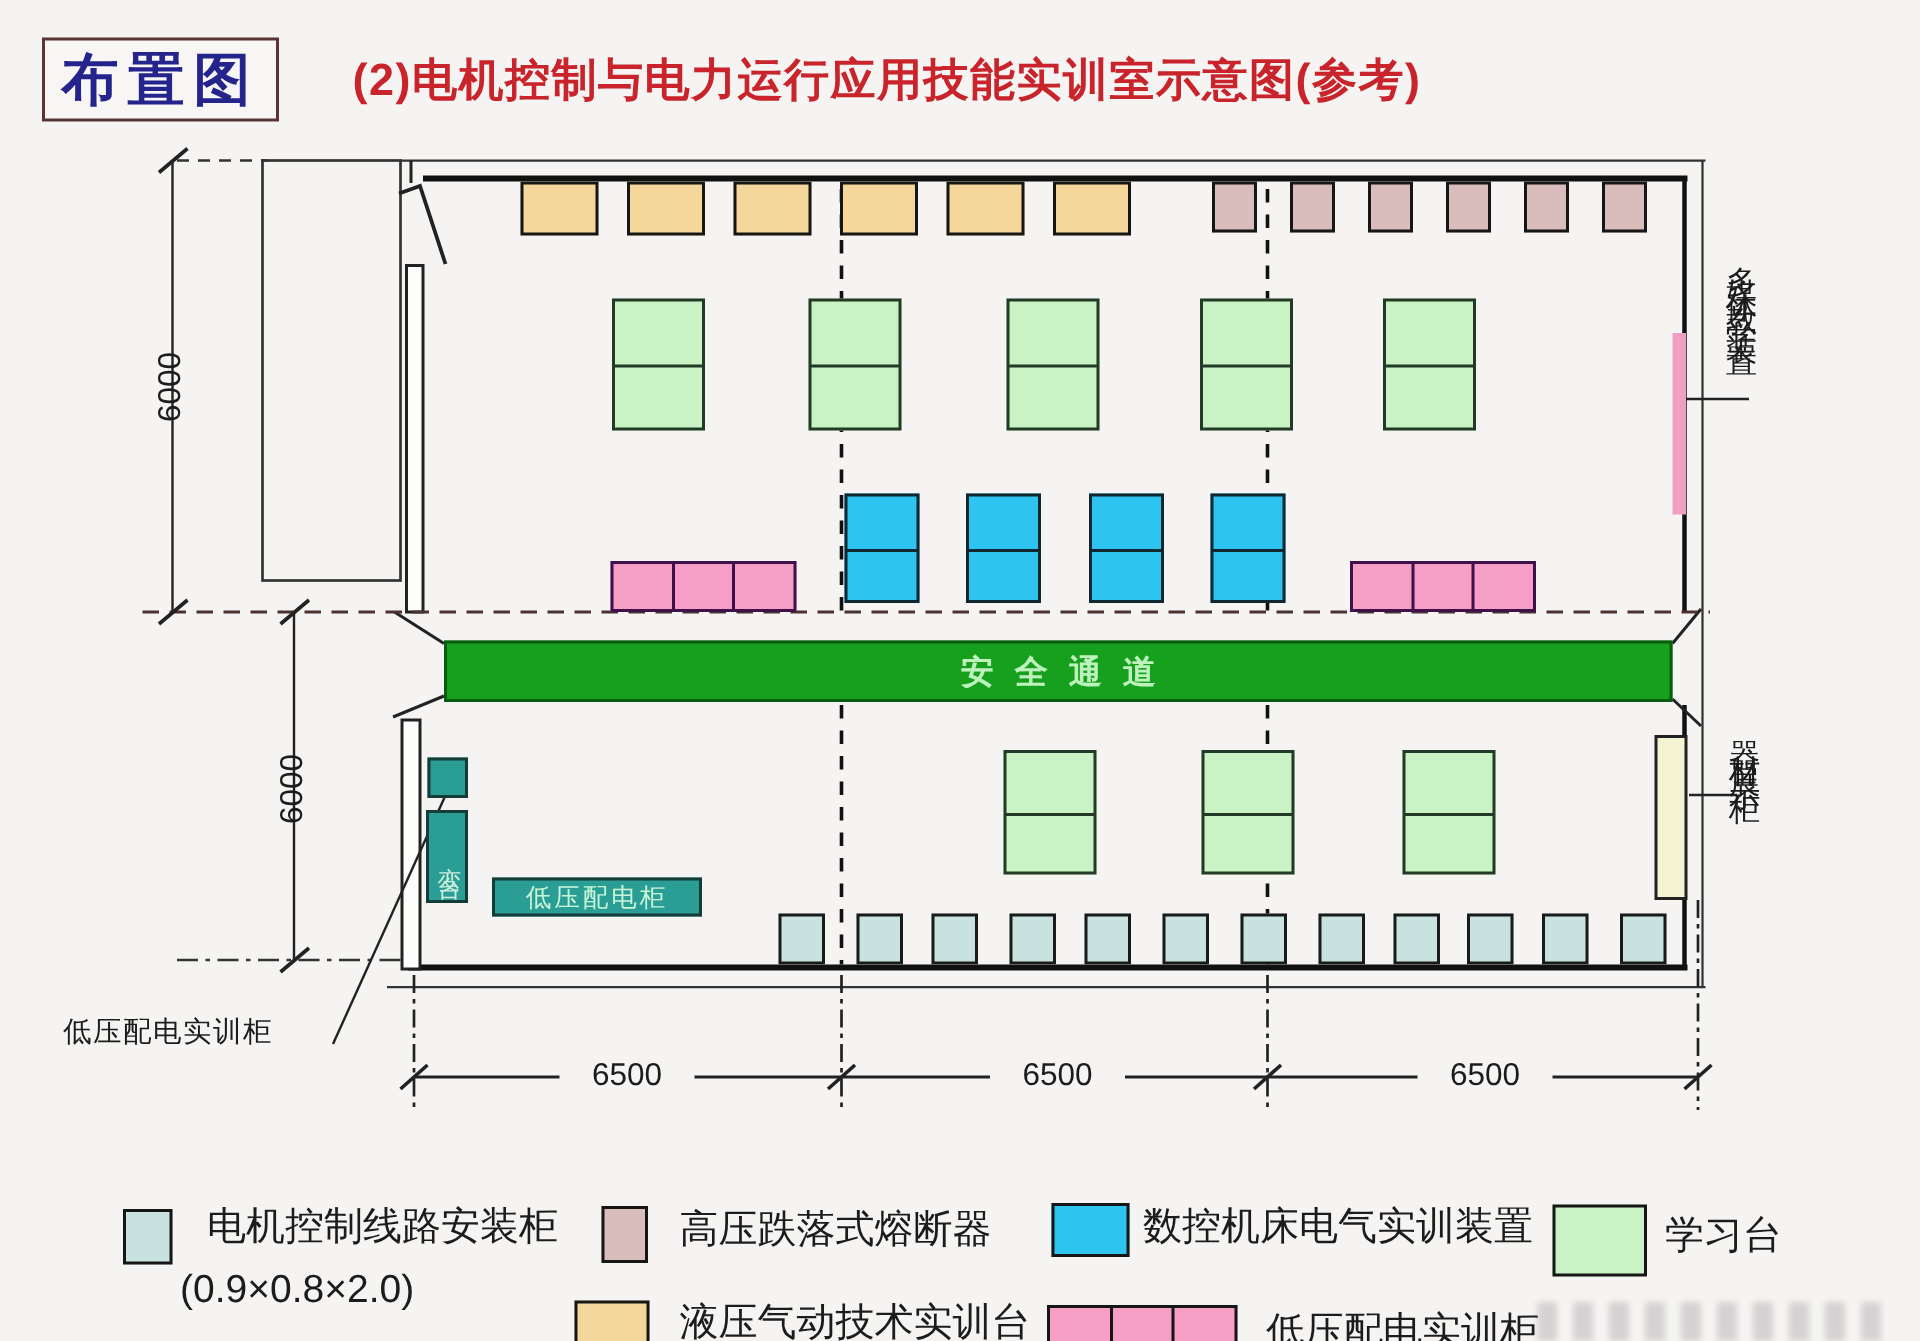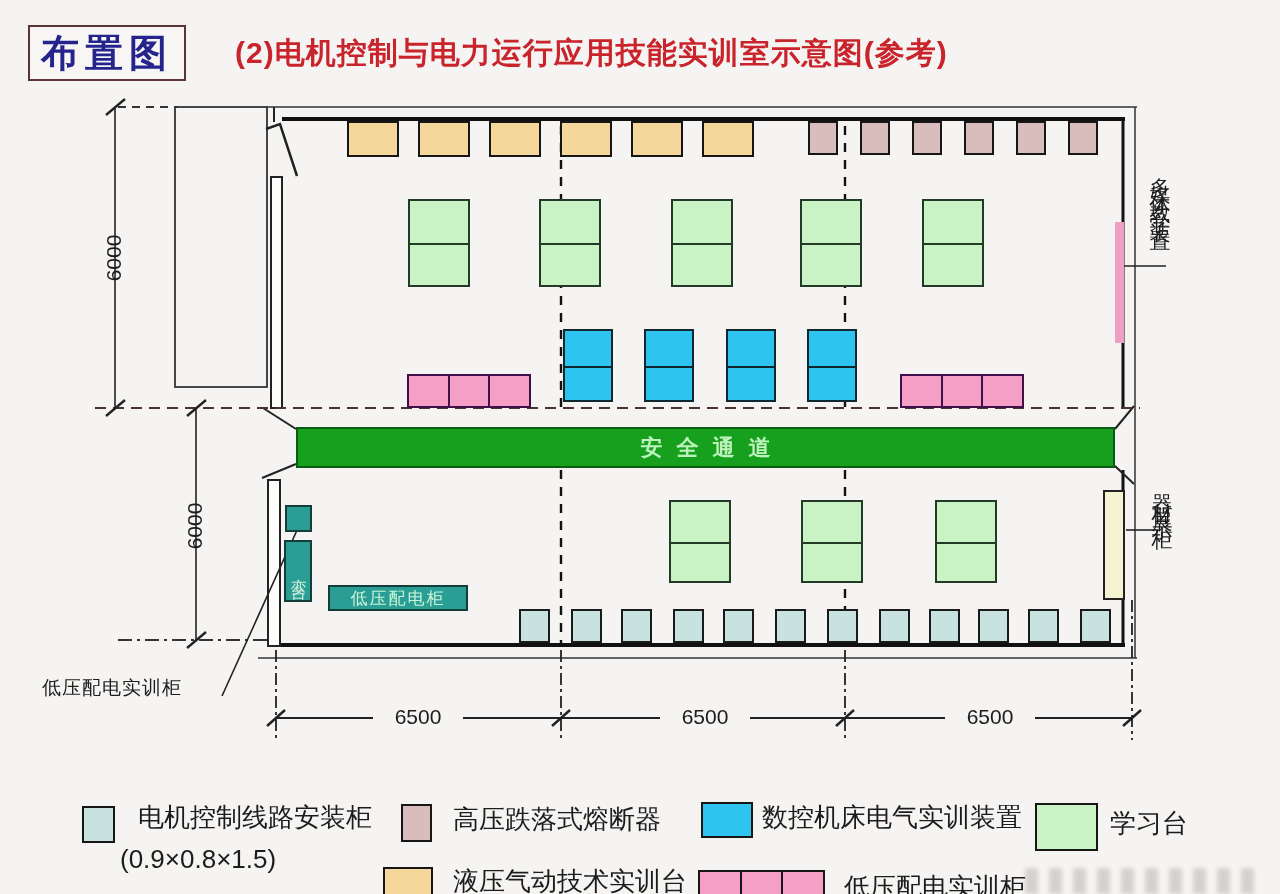--- a/index.html
+++ b/index.html
@@ -214,21 +214,21 @@
   <div class="abs dim dimv" style="left:74px;top:246px">6000</div>
   <div class="abs dim dimv" style="left:155px;top:514px">6000</div>
   <div class="abs dim dimh" style="left:373px;top:705px">6500</div>
   <div class="abs dim dimh" style="left:660px;top:705px">6500</div>
   <div class="abs dim dimh" style="left:945px;top:705px">6500</div>
 
   <div class="abs fuse-label">低压配电实训柜</div>
 
   <div class="lg-swatch" style="left:82px;top:806px;width:33px;height:37px;background:#c8e2df"></div>
   <div class="abs lg-label" style="left:138px;top:800px">电机控制线路安装柜</div>
-  <div class="abs lg-label" style="left:120px;top:844px">(0.9×0.8×1.5)</div>
+  <div class="abs lg-label" style="left:120px;top:844px">(0.9×0.8×2.0)</div>
 
   <div class="lg-swatch" style="left:401px;top:804px;width:31px;height:38px;background:#d9bcbc"></div>
   <div class="abs lg-label" style="left:453px;top:802px">高压跌落式熔断器</div>
 
   <div class="lg-swatch" style="left:383px;top:867px;width:50px;height:36px;background:#f6d79b"></div>
   <div class="abs lg-label" style="left:453px;top:864px">液压气动技术实训台</div>
 
   <div class="lg-swatch" style="left:701px;top:802px;width:52px;height:36px;background:#2ec4f0"></div>
   <div class="abs lg-label" style="left:762px;top:800px">数控机床电气实训装置</div>
 

